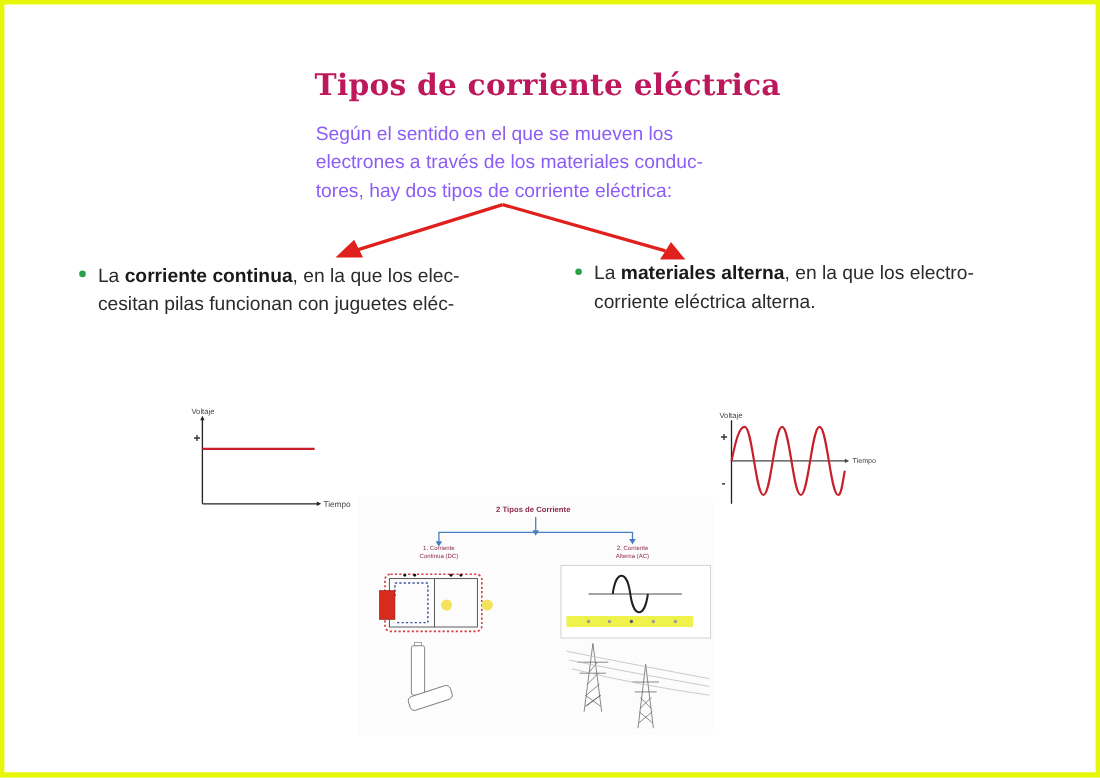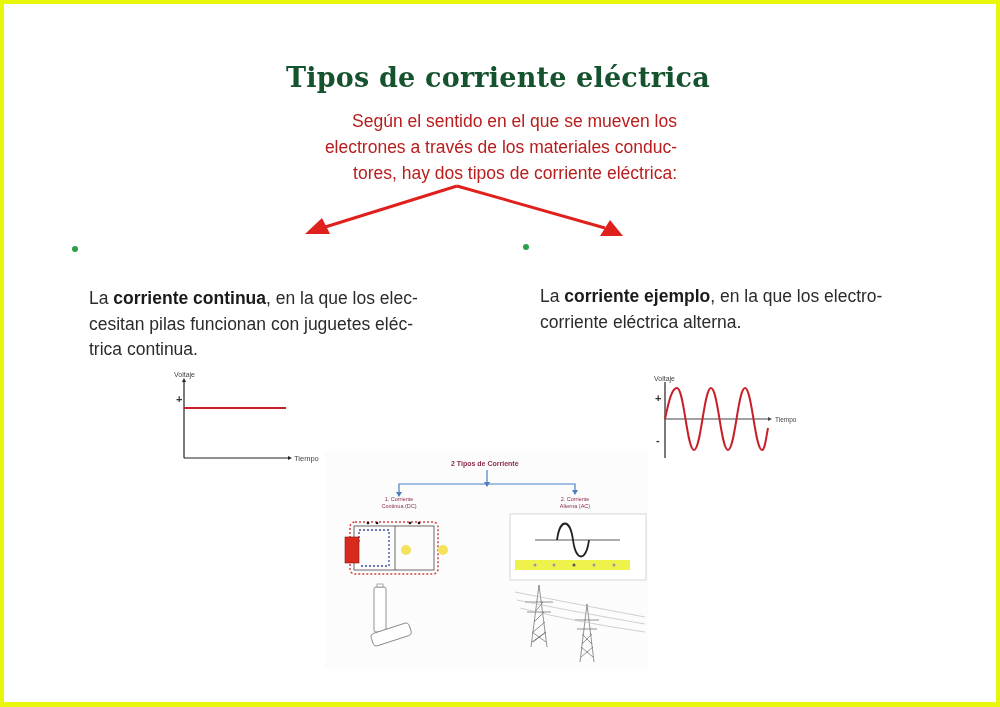--- a/index.html
+++ b/index.html
@@ -1,25 +1,25 @@
 <!DOCTYPE html>
 <html><head>
 <meta charset="utf-8">
 <style>
   html, body { margin:0; padding:0; }
   body { width:1000px; height:707px; background:#ffffff; position:relative; overflow:hidden;
          font-family:"Liberation Sans", sans-serif; }
   .frame { position:absolute; left:0; top:0; width:1000px; height:707px; box-sizing:border-box;
            border:4px solid #e8f70a; border-bottom-width:5px; }
   .title { position:absolute; left:286px; top:62px; font-family:"DejaVu Serif", serif; font-weight:bold;
-           font-size:27px; color:#14532d; letter-spacing:0.2px; white-space:nowrap; }
-  .intro { position:absolute; left:287px; top:108px; width:390px; font-size:17.5px; line-height:26px; color:#b91c1c;text-align:right; }
+           font-size:27px; color:#be185d; letter-spacing:0.2px; white-space:nowrap; }
+  .intro { position:absolute; left:287px; top:108px; width:390px; font-size:17.5px; line-height:26px; color:#8b5cf6; }
   .intro span { display:block; white-space:nowrap; }
   .arrows { position:absolute; left:0; top:0; }
-  .col { position:absolute; font-size:17.5px; line-height:25.5px; color:#2b2b2b;margin-top:48px; }
+  .col { position:absolute; font-size:17.5px; line-height:25.5px; color:#2b2b2b; }
   .col span.line { display:block; white-space:nowrap; }
   .col b { font-weight:bold; color:#1a1a1a; }
   .bullet { position:absolute; width:6px; height:6px; border-radius:50%; background:#2aa04a; }
   .col-left { left:89px; top:238px; width:370px; }
   .col-right { left:540px; top:236px; width:370px; }
   .small-label { position:absolute; font-size:7px; color:#444; }
   .sign { position:absolute; font-size:11px; color:#333; font-weight:bold; }
   .diagram { position:absolute; left:325px; top:452px; width:323px; height:216px; background:#fcfcfc; }
   .dtitle { position:absolute; font-size:7px; color:#8b2a4a; font-weight:bold; white-space:nowrap; }
   .dsub { position:absolute; font-size:5.5px; color:#8b2a4a; text-align:center; line-height:7px; }
@@ -45,26 +45,25 @@
   <g>
     <line x1="457" y1="186" x2="605" y2="228" stroke="#e0201c" stroke-width="3"></line>
     <polygon points="623,236 600,236 610,220" fill="#e0201c"></polygon>
   </g>
 </svg>
 
 <div class="bullet" style="left:72px;top:246px;"></div>
 <div class="col col-left">
   <span class="line"><span>La </span><b>corriente continua</b><span>, en la que los elec-</span></span>
   <span class="line">cesitan pilas funcionan con juguetes eléc-</span>
-  <span class="line">trica continua.</span>
 </div>
 
 <div class="bullet" style="left:523px;top:244px;"></div>
 <div class="col col-right">
-  <span class="line"><span>La </span><b>corriente ejemplo</b><span>, en la que los electro-</span></span>
+  <span class="line"><span>La </span><b>materiales alterna</b><span>, en la que los electro-</span></span>
   <span class="line">corriente eléctrica alterna.</span>
 </div>
 
 <div>
   <div class="small-label" style="left:174px;top:371px;">Voltaje</div>
   <div class="sign" style="left:176px;top:393px;">+</div>
   <div class="small-label" style="left:294px;top:454px;font-size:7.5px;">Tiempo</div>
   <svg style="position:absolute;left:180px;top:378px;" width="115" height="84">
     <line x1="4" y1="2" x2="4" y2="80" stroke="#222" stroke-width="1.2"></line>
     <polygon points="2,4 4,0 6,4" fill="#222"></polygon>

